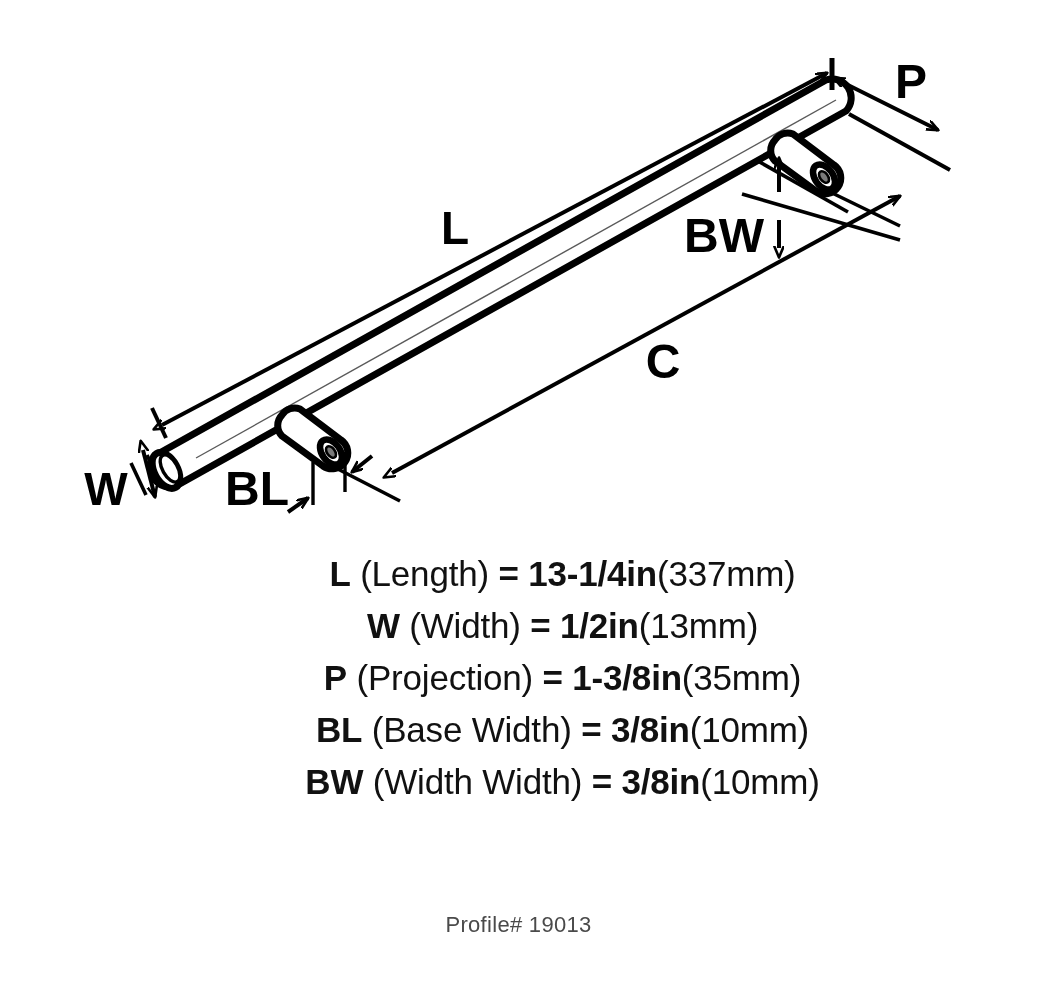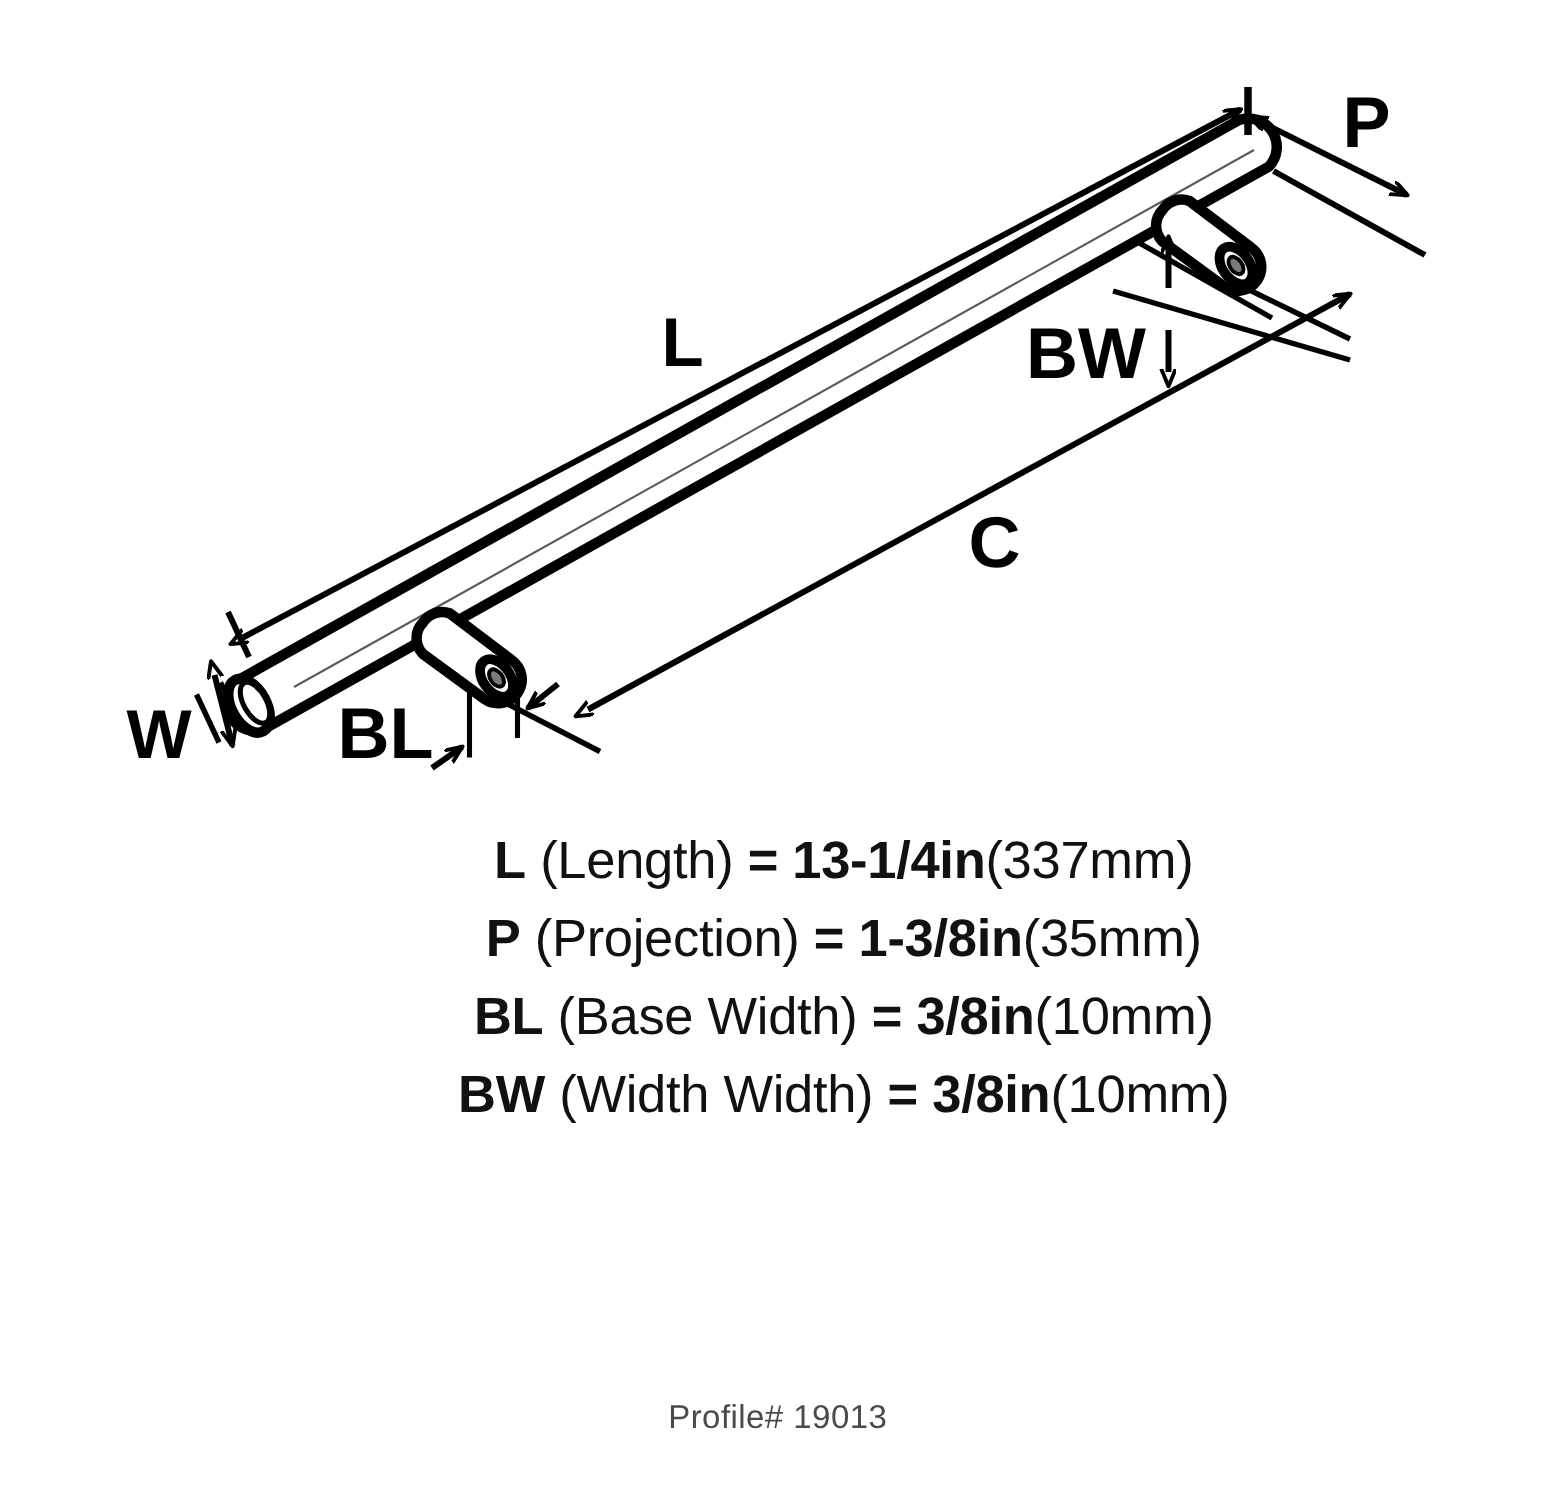--- a/index.html
+++ b/index.html
@@ -78,21 +78,20 @@
   #profile-line {
     position: absolute;
     left: 0;
     top: 912px;
     width: 1037px;
     text-align: center;
     font-family: "Liberation Sans", sans-serif;
     font-size: 22px;
     color: #4a4a4a;
     letter-spacing: 0.3px;
-    margin-top: 20px;
   }
 </style>
 </head>
 <body>
 
 <div id="sheet">
 
   <div id="drawing-area">
     <svg id="drawing-svg" viewBox="0 0 1037 545" xmlns="http://www.w3.org/2000/svg">
 
@@ -191,20 +190,26 @@
   </div>
 
   <div id="spec-area">
     <div class="spec-line">
       <span class="spec-abbr">L</span>
       <span class="spec-name">(Length)</span>
       <span class="spec-eq">=</span>
       <span class="spec-value">13-1/4in</span><span class="spec-metric">(337mm)</span>
     </div>
     <div class="spec-line">
+      <span class="spec-abbr">W</span>
+      <span class="spec-name">(Width)</span>
+      <span class="spec-eq">=</span>
+      <span class="spec-value">1/2in</span><span class="spec-metric">(13mm)</span>
+    </div>
+    <div class="spec-line">
       <span class="spec-abbr">P</span>
       <span class="spec-name">(Projection)</span>
       <span class="spec-eq">=</span>
       <span class="spec-value">1-3/8in</span><span class="spec-metric">(35mm)</span>
     </div>
     <div class="spec-line">
       <span class="spec-abbr">BL</span>
       <span class="spec-name">(Base Width)</span>
       <span class="spec-eq">=</span>
       <span class="spec-value">3/8in</span><span class="spec-metric">(10mm)</span>

